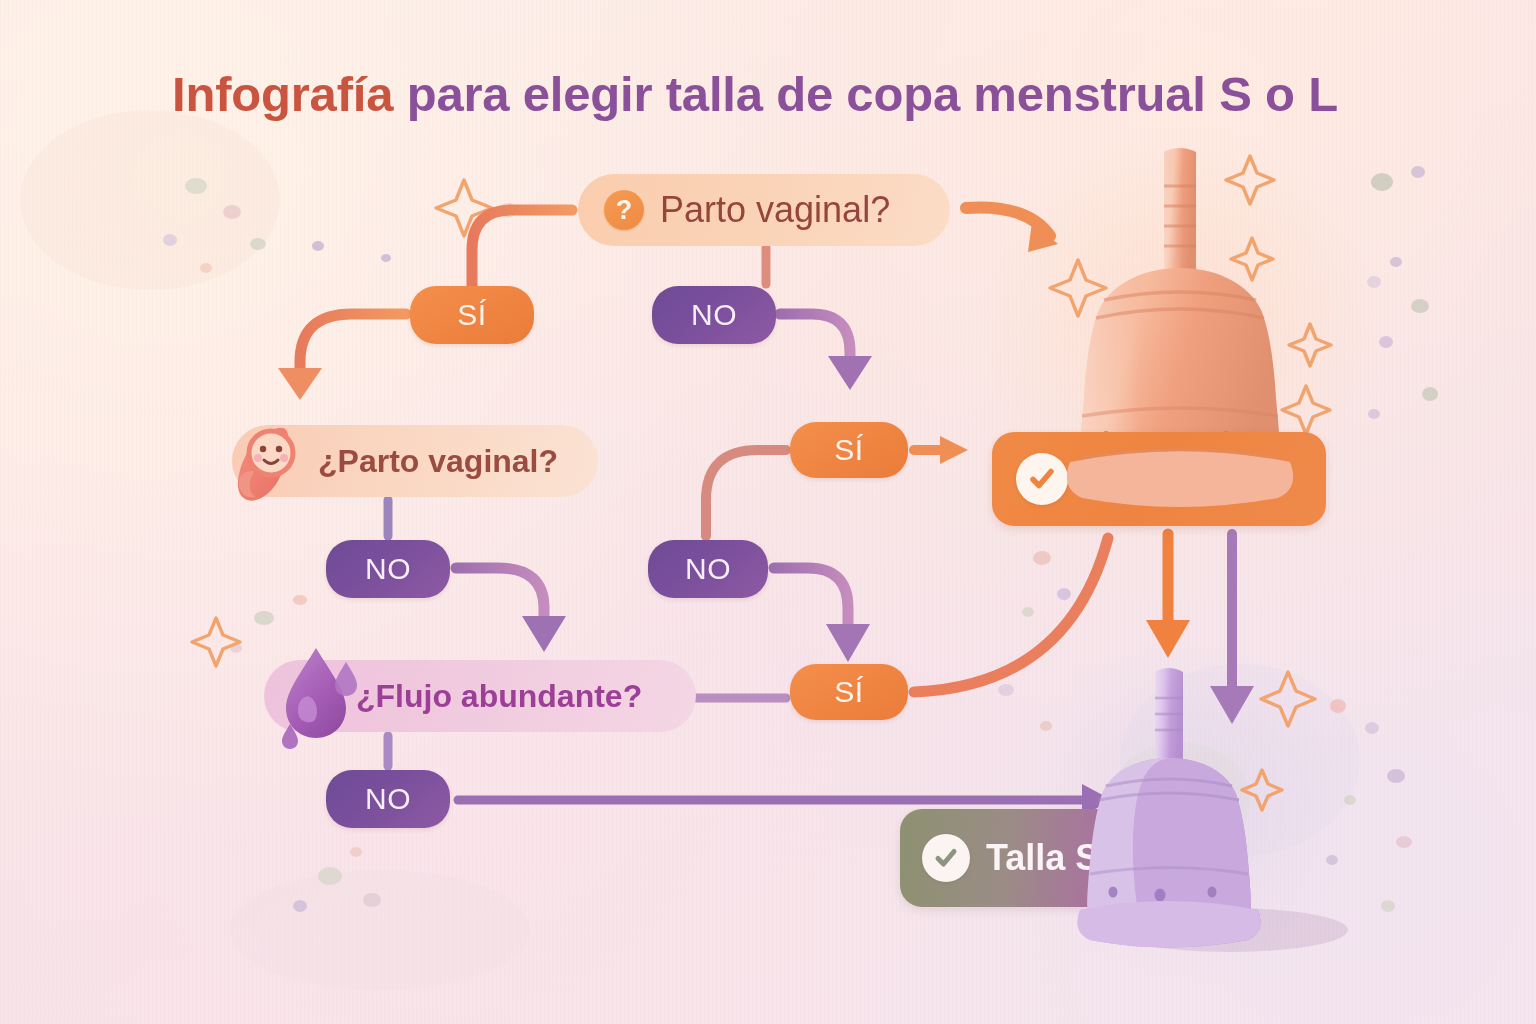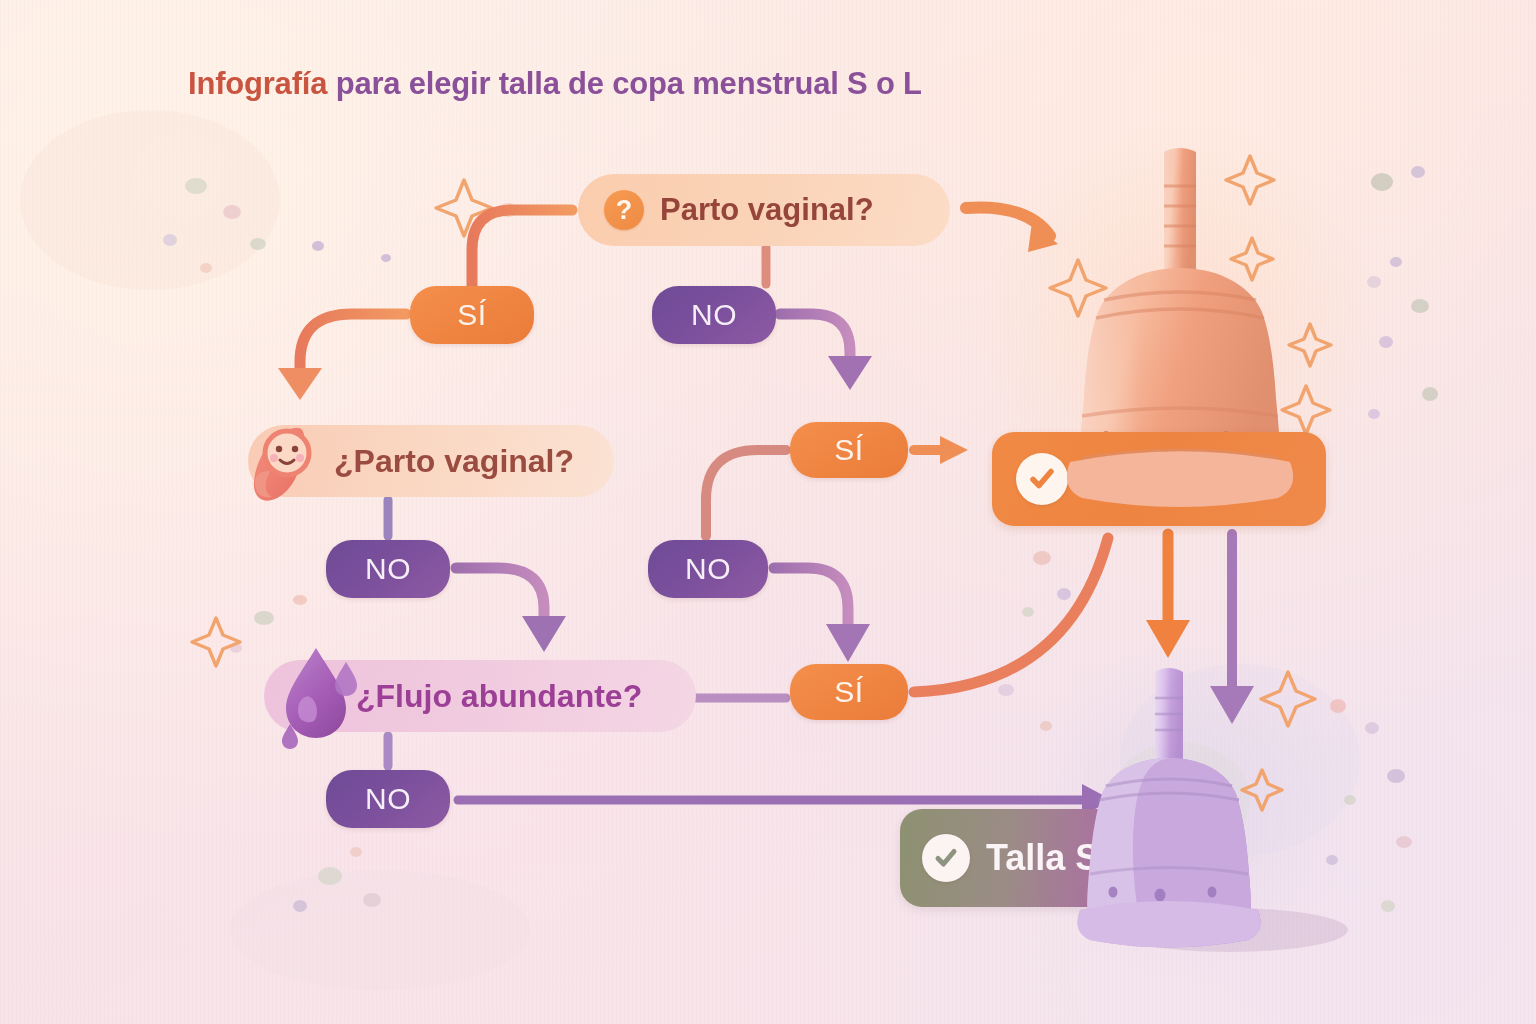--- a/index.html
+++ b/index.html
@@ -26,50 +26,50 @@
     mix-blend-mode:multiply;
   }
   svg.layer{position:absolute;inset:0;width:1536px;height:1024px;overflow:visible;}
   #connectors{z-index:2;}
   #art-back{z-index:1;}
   #art-front{z-index:5;pointer-events:none;}
   #nodes{position:absolute;inset:0;z-index:4;}
 
   
   #title{
-    position:absolute;left:188px;top:66px;z-index:9;
-    font-size:31px;font-weight:700;letter-spacing:-.2px;white-space:nowrap;
+    position:absolute;left:172px;top:66px;z-index:9;
+    font-size:49px;font-weight:700;letter-spacing:-.2px;white-space:nowrap;
     color:#8a5099;
   }
   #title .accent{color:#c9543f;}
 
   
   .node{
     position:absolute;display:flex;align-items:center;
     border-radius:44px;box-sizing:border-box;
   }
   .node .ntext{white-space:nowrap;}
 
   
   #q-top{
     left:578px;top:174px;width:372px;height:72px;padding-left:26px;gap:16px;
     background:linear-gradient(100deg,#fbcdae 0%,#fad3b7 48%,#fcdcc6 100%);
     border-radius:40px;
   }
-  #q-top .ntext{color:#96453b;font-size:31px;font-weight:700;}
+  #q-top .ntext{color:#96453b;font-size:36px;font-weight:400;}
   .qbadge{
     width:40px;height:40px;border-radius:50%;
     background:linear-gradient(145deg,#f79b52,#ee8a43);
     display:flex;align-items:center;justify-content:center;
     color:#fff6ef;font-size:27px;font-weight:700;line-height:1;
     box-shadow:0 1px 2px rgba(170,90,50,.22);
   }
 
   #q-birth{
-    left:248px;top:425px;width:366px;height:72px;padding-left:86px;
+    left:232px;top:425px;width:366px;height:72px;padding-left:86px;
     background:linear-gradient(100deg,#f9cbb4 0%,#fad7c2 45%,#fbe2d3 100%);
     border-radius:40px;
   }
   #q-birth .ntext{color:#9b4c40;font-size:32px;font-weight:600;}
 
   #q-flow{
     left:264px;top:660px;width:432px;height:72px;padding-left:92px;
     background:linear-gradient(100deg,#eec2dc 0%,#f0c9de 40%,#f4d6e4 100%);
     border-radius:40px;
   }

